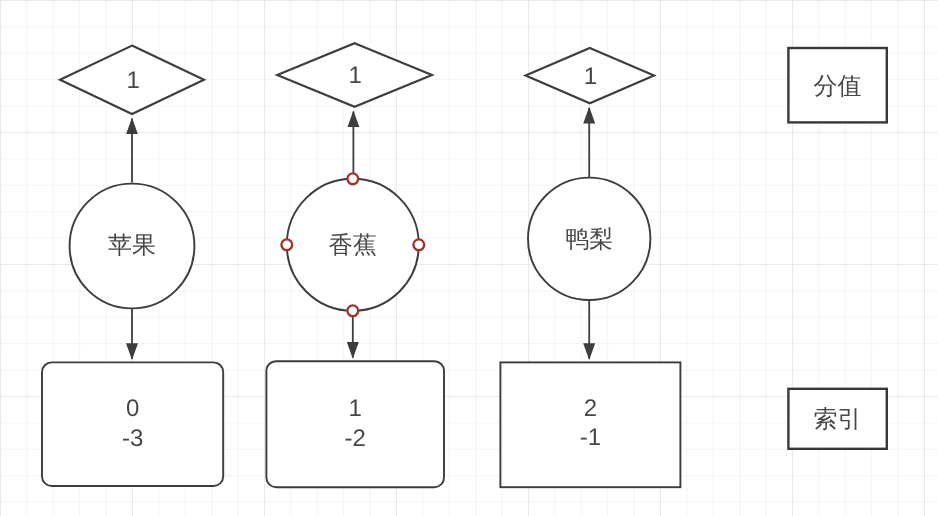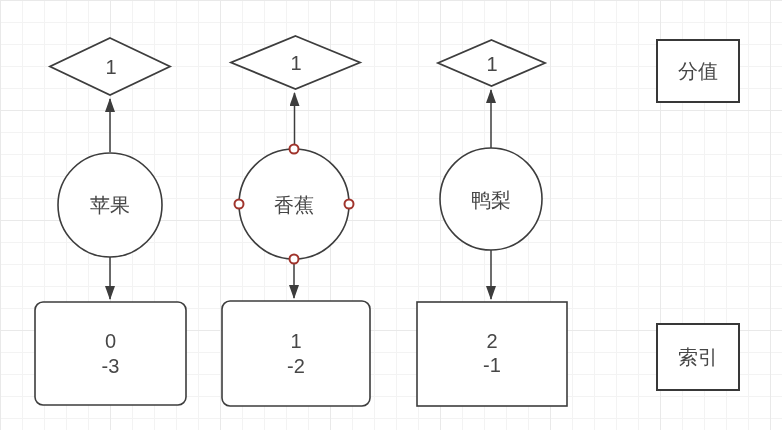--- a/index.html
+++ b/index.html
@@ -52,21 +52,21 @@
     border: 2px solid #383838;
     background: #ffffff;
     display: flex;
     align-items: center;
     justify-content: center;
     font-size: 20px;
     color: #474747;
   }
   .legend-score   { left: 656px; top: 39px;  height: 64px; }
   .legend-element { left: 656px; top: 173px; height: 63px; }
-  .legend-index   { left: 656px; top: 323px; height: 68px; }
+  .legend-index   { left: 656px; top: 323px; height: 52px; }
 </style>
 </head>
 <body>
 
 <div class="canvas">
 
   <svg class="diagram" width="782" height="430" viewBox="0 0 782 430">
     <defs>
       <marker id="ah" markerUnits="userSpaceOnUse" markerWidth="16" markerHeight="12" refX="13" refY="5" orient="auto">
         <path d="M0,0 L14,5 L0,10 Z" fill="#3d3d3d"></path>

